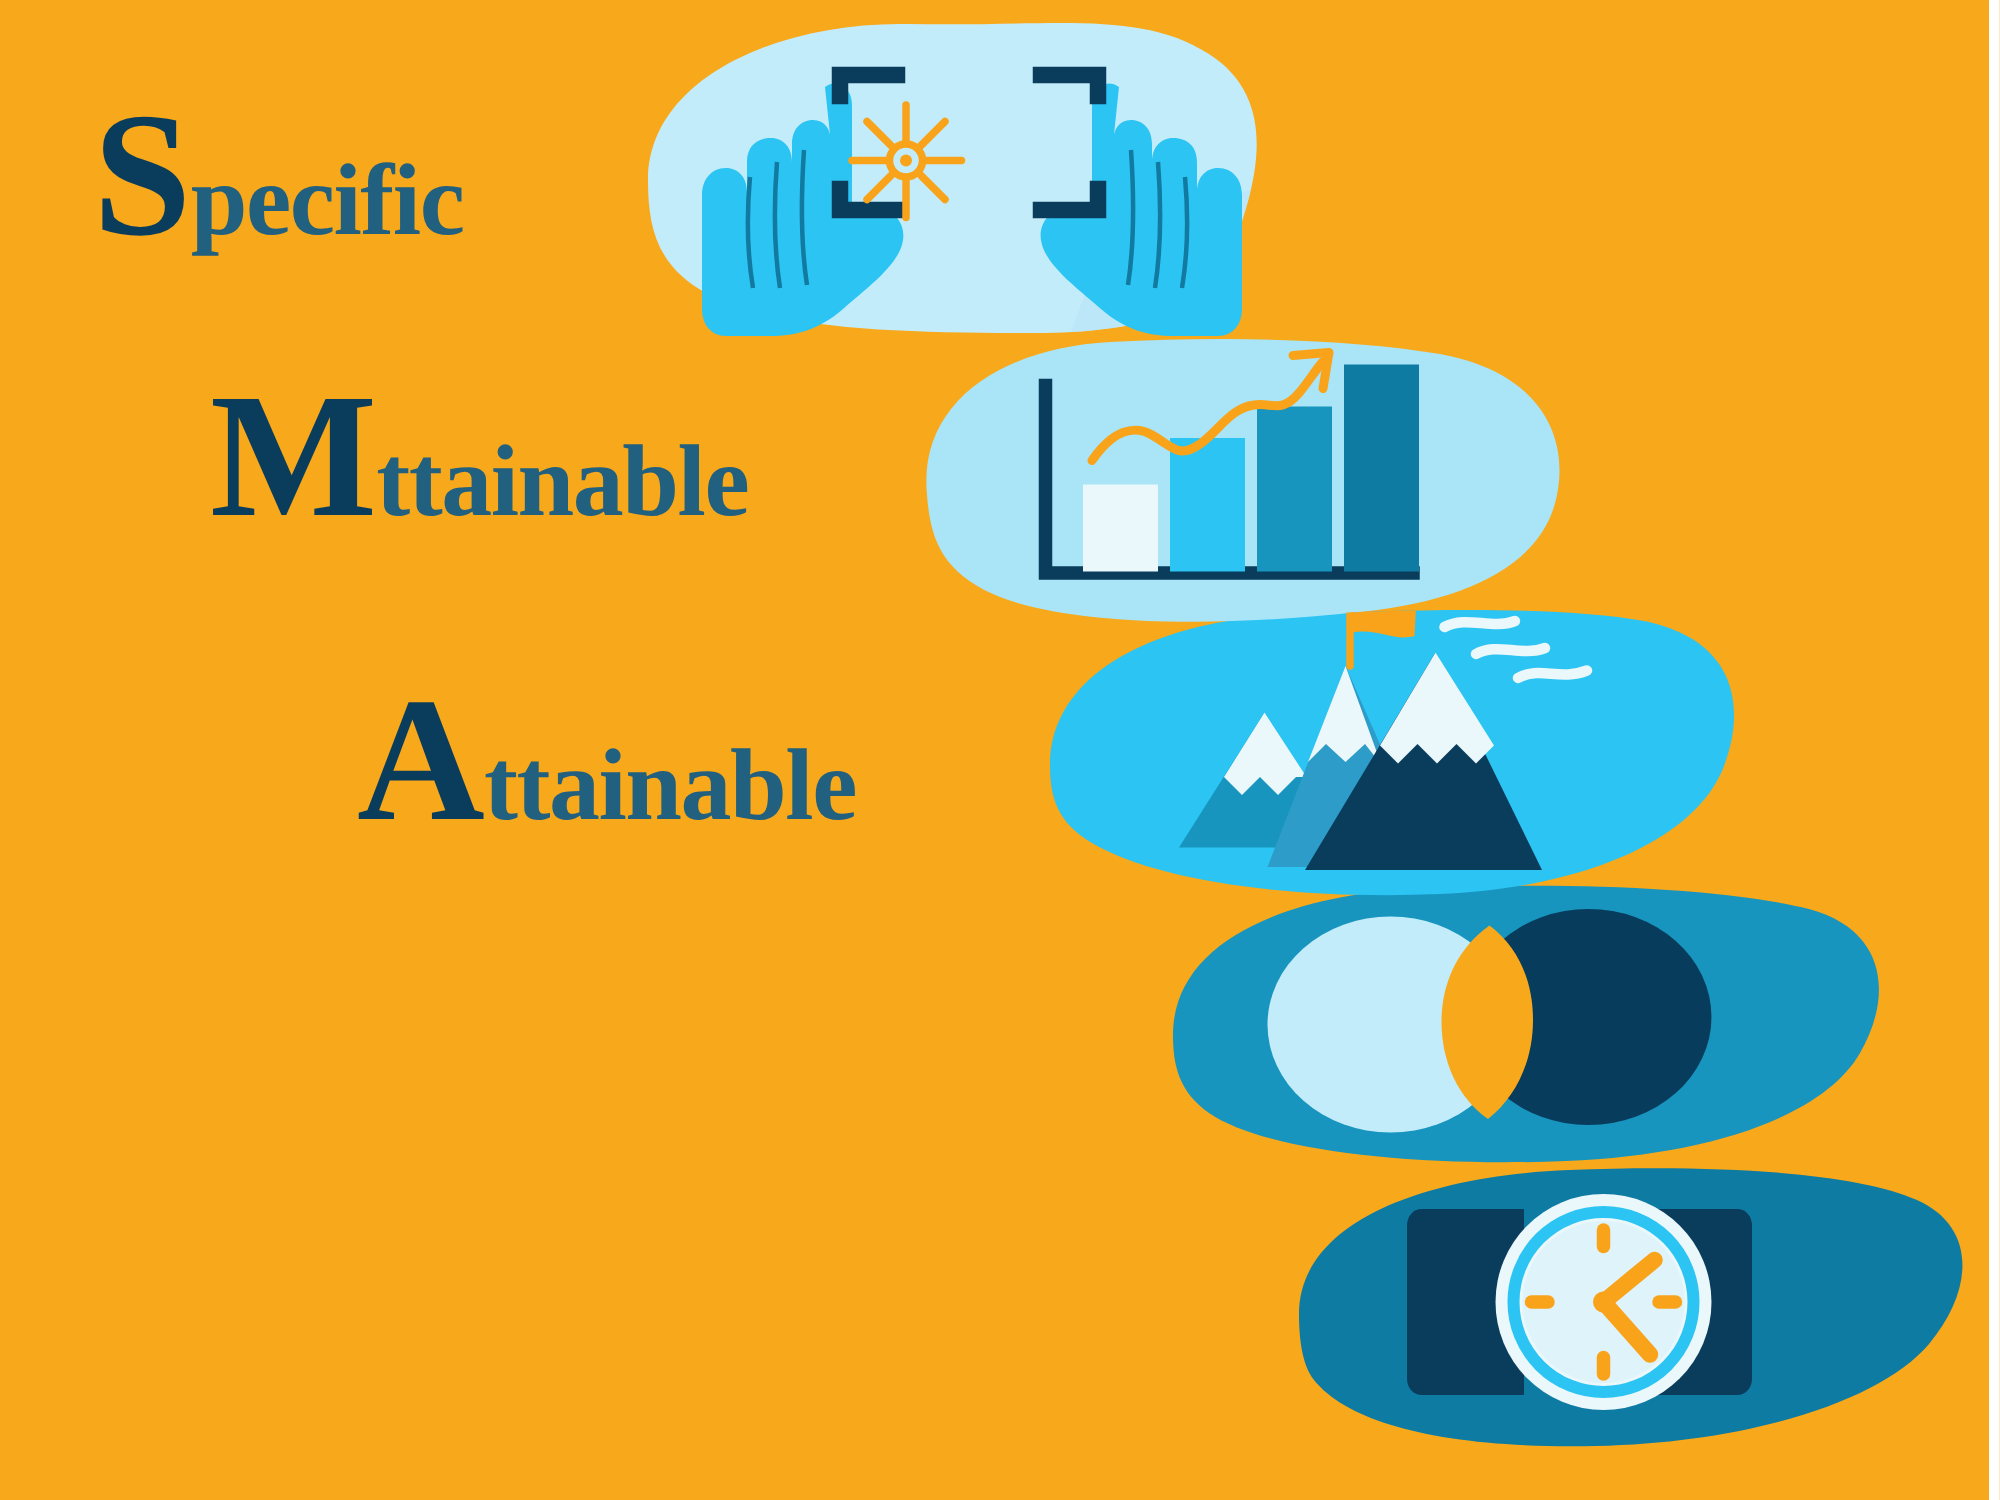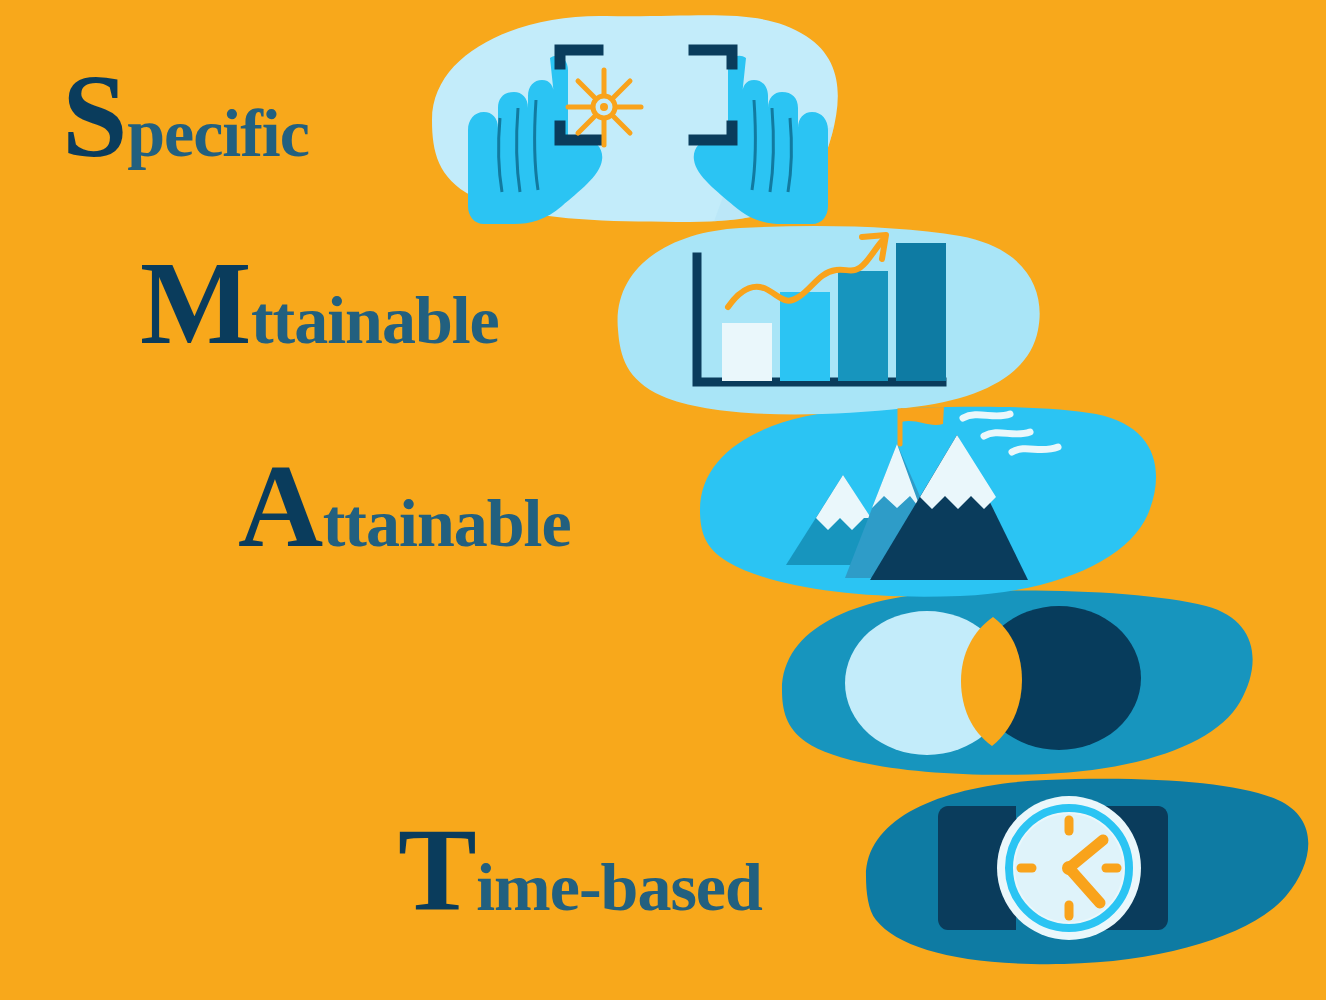--- a/index.html
+++ b/index.html
@@ -256,18 +256,15 @@
 
     <div class="word" id="word-measurable">
       <span class="cap">M</span><span class="rest">ttainable</span>
     </div>
 
     <div class="word" id="word-attainable">
       <span class="cap">A</span><span class="rest">ttainable</span>
     </div>
 
 
-    <div class="word" id="word-timebased">
-      <span class="cap">T</span><span class="rest">ime-based</span>
-    </div>
 
   </div>
 </div>
 
 </body></html>

